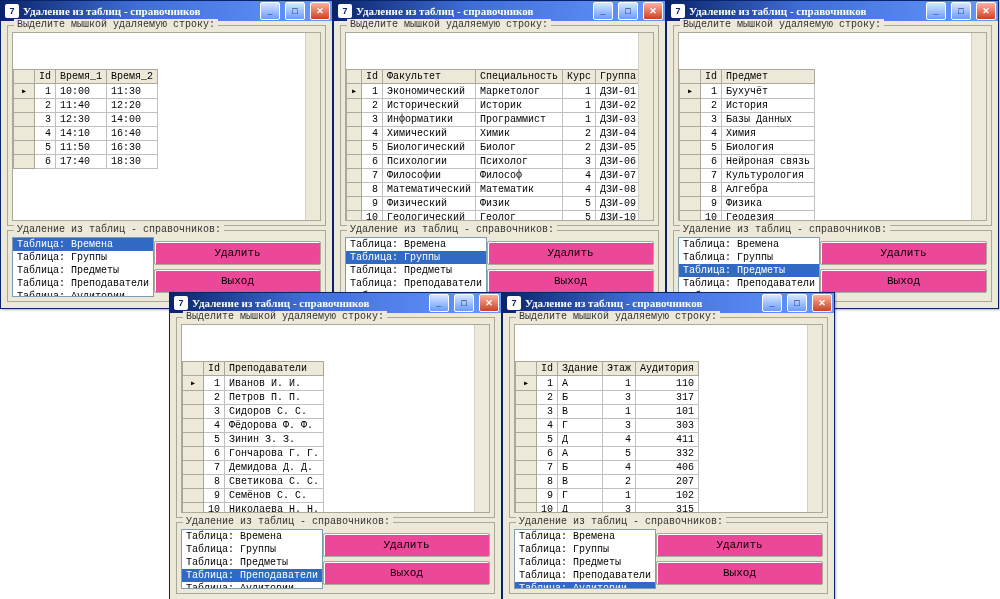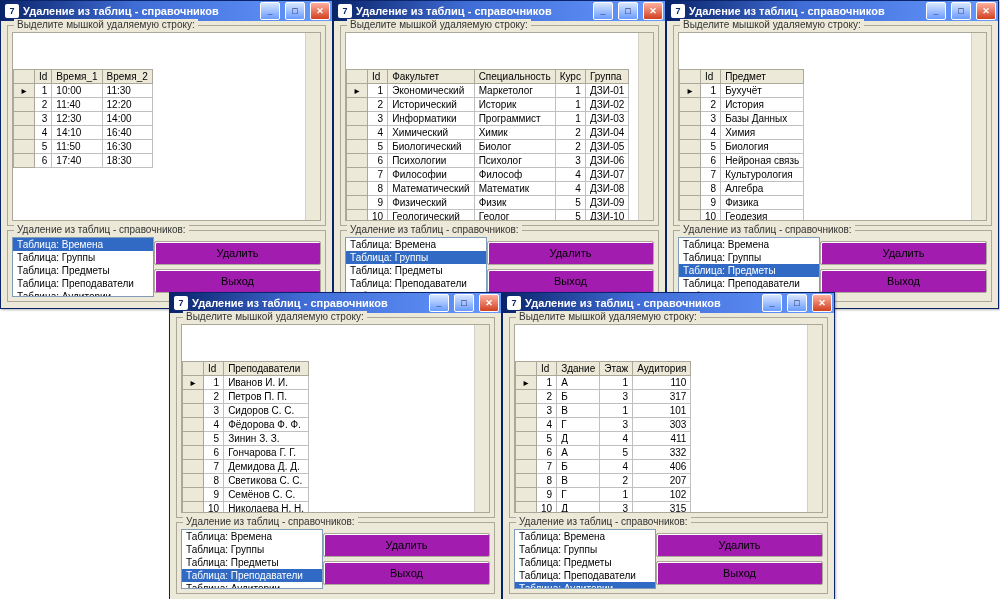--- a/index.html
+++ b/index.html
@@ -1,41 +1,41 @@
 <!DOCTYPE html>
 <html><head>
 <meta charset="utf-8">
 <style>
 html,body{margin:0;padding:0;font-family:Tahoma,Geneva,sans-serif;font-size:11px;background:#d4d0c8;}
 .desk{position:relative;width:1000px;height:599px;background:#fff;overflow:hidden;}
 .win{position:absolute;background:#ece9d8;border:1px solid #0a246a;box-shadow:1px 1px 2px rgba(0,0,0,.3);}
 .tb{background:linear-gradient(to right,#0a246a,#3f6cd5 40%,#6699ff);color:#fff;font-weight:bold;height:20px;display:flex;align-items:center;padding:0 2px 0 4px;gap:4px;}
 .tb .ico{width:14px;height:14px;display:inline-flex;align-items:center;justify-content:center;background:#fff;color:#0a246a;font-size:9px;border-radius:2px;}
-.tb .ttl{flex:1;white-space:nowrap;overflow:hidden;text-overflow:ellipsis;font-size:11px;}
+.tb .ttl{flex:1;white-space:nowrap;overflow:hidden;text-overflow:ellipsis;font-size:11px;font-family:Liberation Serif, serif;}
 .wbtn{width:18px;height:16px;background:linear-gradient(#d8e6ff,#6a9cff);border:1px solid #fff;border-radius:2px;display:inline-flex;align-items:center;justify-content:center;margin-left:1px;color:#003;font-size:9px;cursor:default;}
 .wbtn.cl{background:linear-gradient(#ffb0a0,#d04020);color:#fff;font-weight:bold;}
-.cli{padding:4px 6px 6px 6px;display:flex;flex-direction:column;height:calc(100% - 20px);box-sizing:border-box;gap:4px;}
+.cli{padding:4px 6px 6px 6px;display:flex;flex-direction:column;height:calc(100% - 20px);box-sizing:border-box;gap:4px;font-family:Liberation Mono, monospace;}
 .gb{border:1px solid #aca899;padding:6px 4px 4px 4px;position:relative;}
 .gb .lg{position:absolute;top:-7px;left:6px;background:#ece9d8;padding:0 3px;font-size:10px;color:#333;}
 .gridwrap{flex:1;min-height:0;}
 .gridbox{background:#fff;border:1px solid #aca899;height:100%;box-sizing:border-box;overflow:hidden;position:relative;}
 .gridinner{display:flex;height:100%;}
 .garea{flex:1;overflow:auto;}
 .vbar{width:14px;background:#ece9d8;border-left:1px solid #d4d0c8;}
 table.dg{border-collapse:collapse;font-size:10px;margin-top:36px;}
 table.dg th{background:#ece9d8;border:1px solid #aca899;padding:1px 4px;font-weight:normal;text-align:left;white-space:nowrap;}
 table.dg td{border:1px solid #c0c0c0;padding:1px 4px;white-space:nowrap;background:#fff;}
 table.dg .rh{width:12px;background:#ece9d8;border:1px solid #aca899;text-align:center;}
 table.dg .num{text-align:right;}
 .low{display:flex;}
 .lb{background:#fff;border:1px solid #7f9db9;width:140px;height:58px;overflow:hidden;}
 .lbi{padding:1px 4px;font-size:10px;white-space:nowrap;cursor:default;}
 .lbi.sel{background:#316ac5;color:#fff;}
 .btncol{flex:1;display:flex;flex-direction:column;gap:4px;justify-content:center;}
-.btn{height:22px;background:#a21caf;border:1px solid #aca899;border-radius:2px;display:flex;align-items:center;justify-content:center;font-size:11px;cursor:default;box-shadow:inset 1px 1px 0 #fff;}
+.btn{height:22px;background:#ec4899;border:1px solid #aca899;border-radius:2px;display:flex;align-items:center;justify-content:center;font-size:11px;cursor:default;box-shadow:inset 1px 1px 0 #fff;}
 </style>
 </head>
 <body>
 
 <div class="desk" id="desk">
     <div class="win" style="left: 0px; top: 0px; width: 331px; height: 307px;">
       <div class="tb">
         <span class="ico">7</span>
         <span class="ttl">Удаление из таблиц - справочников</span>
         <span class="wbtn">_</span>

